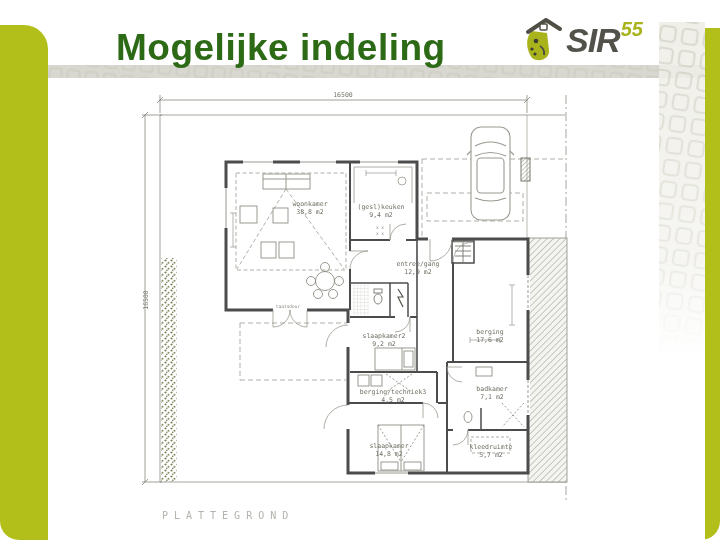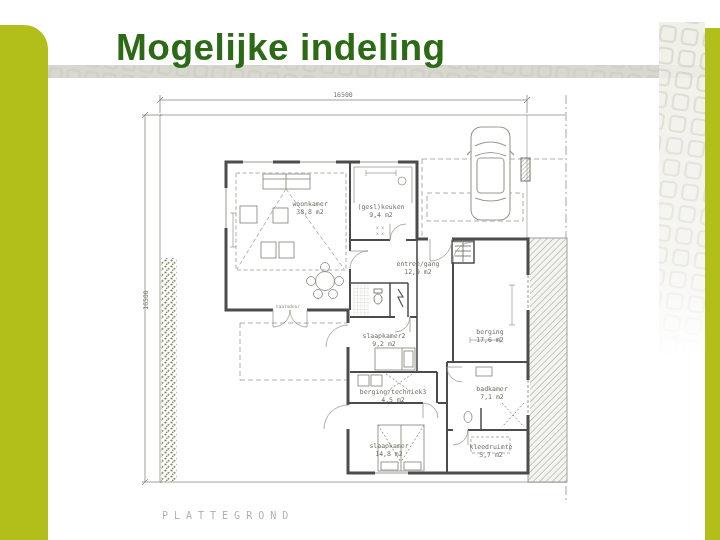--- a/index.html
+++ b/index.html
@@ -1,18 +1,19 @@
 <!DOCTYPE html>
 <html><head>
 <meta charset="utf-8">
 <style>
   html,body{margin:0;padding:0;background:#ffffff;}
   .slide{
     position:relative;width:720px;height:540px;overflow:hidden;background:#ffffff;
     font-family:"Liberation Sans",sans-serif;
+    border-radius:19px;
   }
   .abs{position:absolute;}
   .left-bar{
     left:0;top:25px;width:48px;height:515px;background:#b2bf1a;
     border-top-right-radius:24px;
   }
   .right-bar{
     left:705px;top:28px;width:15px;height:512px;background:#b2bf1a;
   }
   .page-title{
@@ -72,20 +73,33 @@
     <g mask="url(#stripMask)">
       <rect width="46" height="335" fill="#efeee8"></rect>
       <rect width="46" height="335" fill="url(#sqStrip)"></rect>
     </g>
   </svg>
 
   <div class="abs right-bar"></div>
 
   <div class="abs page-title">Mogelijke indeling</div>
 
+  <div class="abs logo">
+    <svg width="46" height="48" viewBox="0 0 46 48">
+      <path d="M12,15 C5,21 6,34 12,42 C19,47 30,43 29,34 L27,17 Z" fill="#a9b31c"></path>
+      <path d="M8,16 L26,4 L40,13" fill="none" stroke="#4f4f45" stroke-width="4" stroke-linecap="round" stroke-linejoin="round"></path>
+      <rect x="20" y="8" width="7" height="6" rx="1" fill="#ffffff" stroke="#4f4f45" stroke-width="1.5"></rect>
+      <circle cx="16" cy="25" r="2.3" fill="#3d3d35"></circle>
+      <circle cx="12" cy="33" r="1.6" fill="#3d3d35"></circle>
+      <circle cx="15" cy="38" r="1.6" fill="#3d3d35"></circle>
+      <path d="M20,30 Q25,33 24,39" fill="none" stroke="#4f4f45" stroke-width="2"></path>
+    </svg>
+    <span class="logo-text">SIR</span>
+    <span class="logo-sup">55</span>
+  </div>
 
   <svg class="abs plan-wrap" viewBox="0 0 460 445">
     <defs>
       <pattern id="hatch" width="4.5" height="4.5" patternUnits="userSpaceOnUse" patternTransform="rotate(45)">
         <line x1="0" y1="0" x2="0" y2="4.5" stroke="#9a9a91" stroke-width="1"></line>
       </pattern>
       <pattern id="hatchDense" width="3" height="3" patternUnits="userSpaceOnUse" patternTransform="rotate(45)">
         <line x1="0" y1="0" x2="0" y2="3" stroke="#8b8b80" stroke-width="1"></line>
       </pattern>
       <pattern id="hedgeDots" width="6" height="6" patternUnits="userSpaceOnUse">

